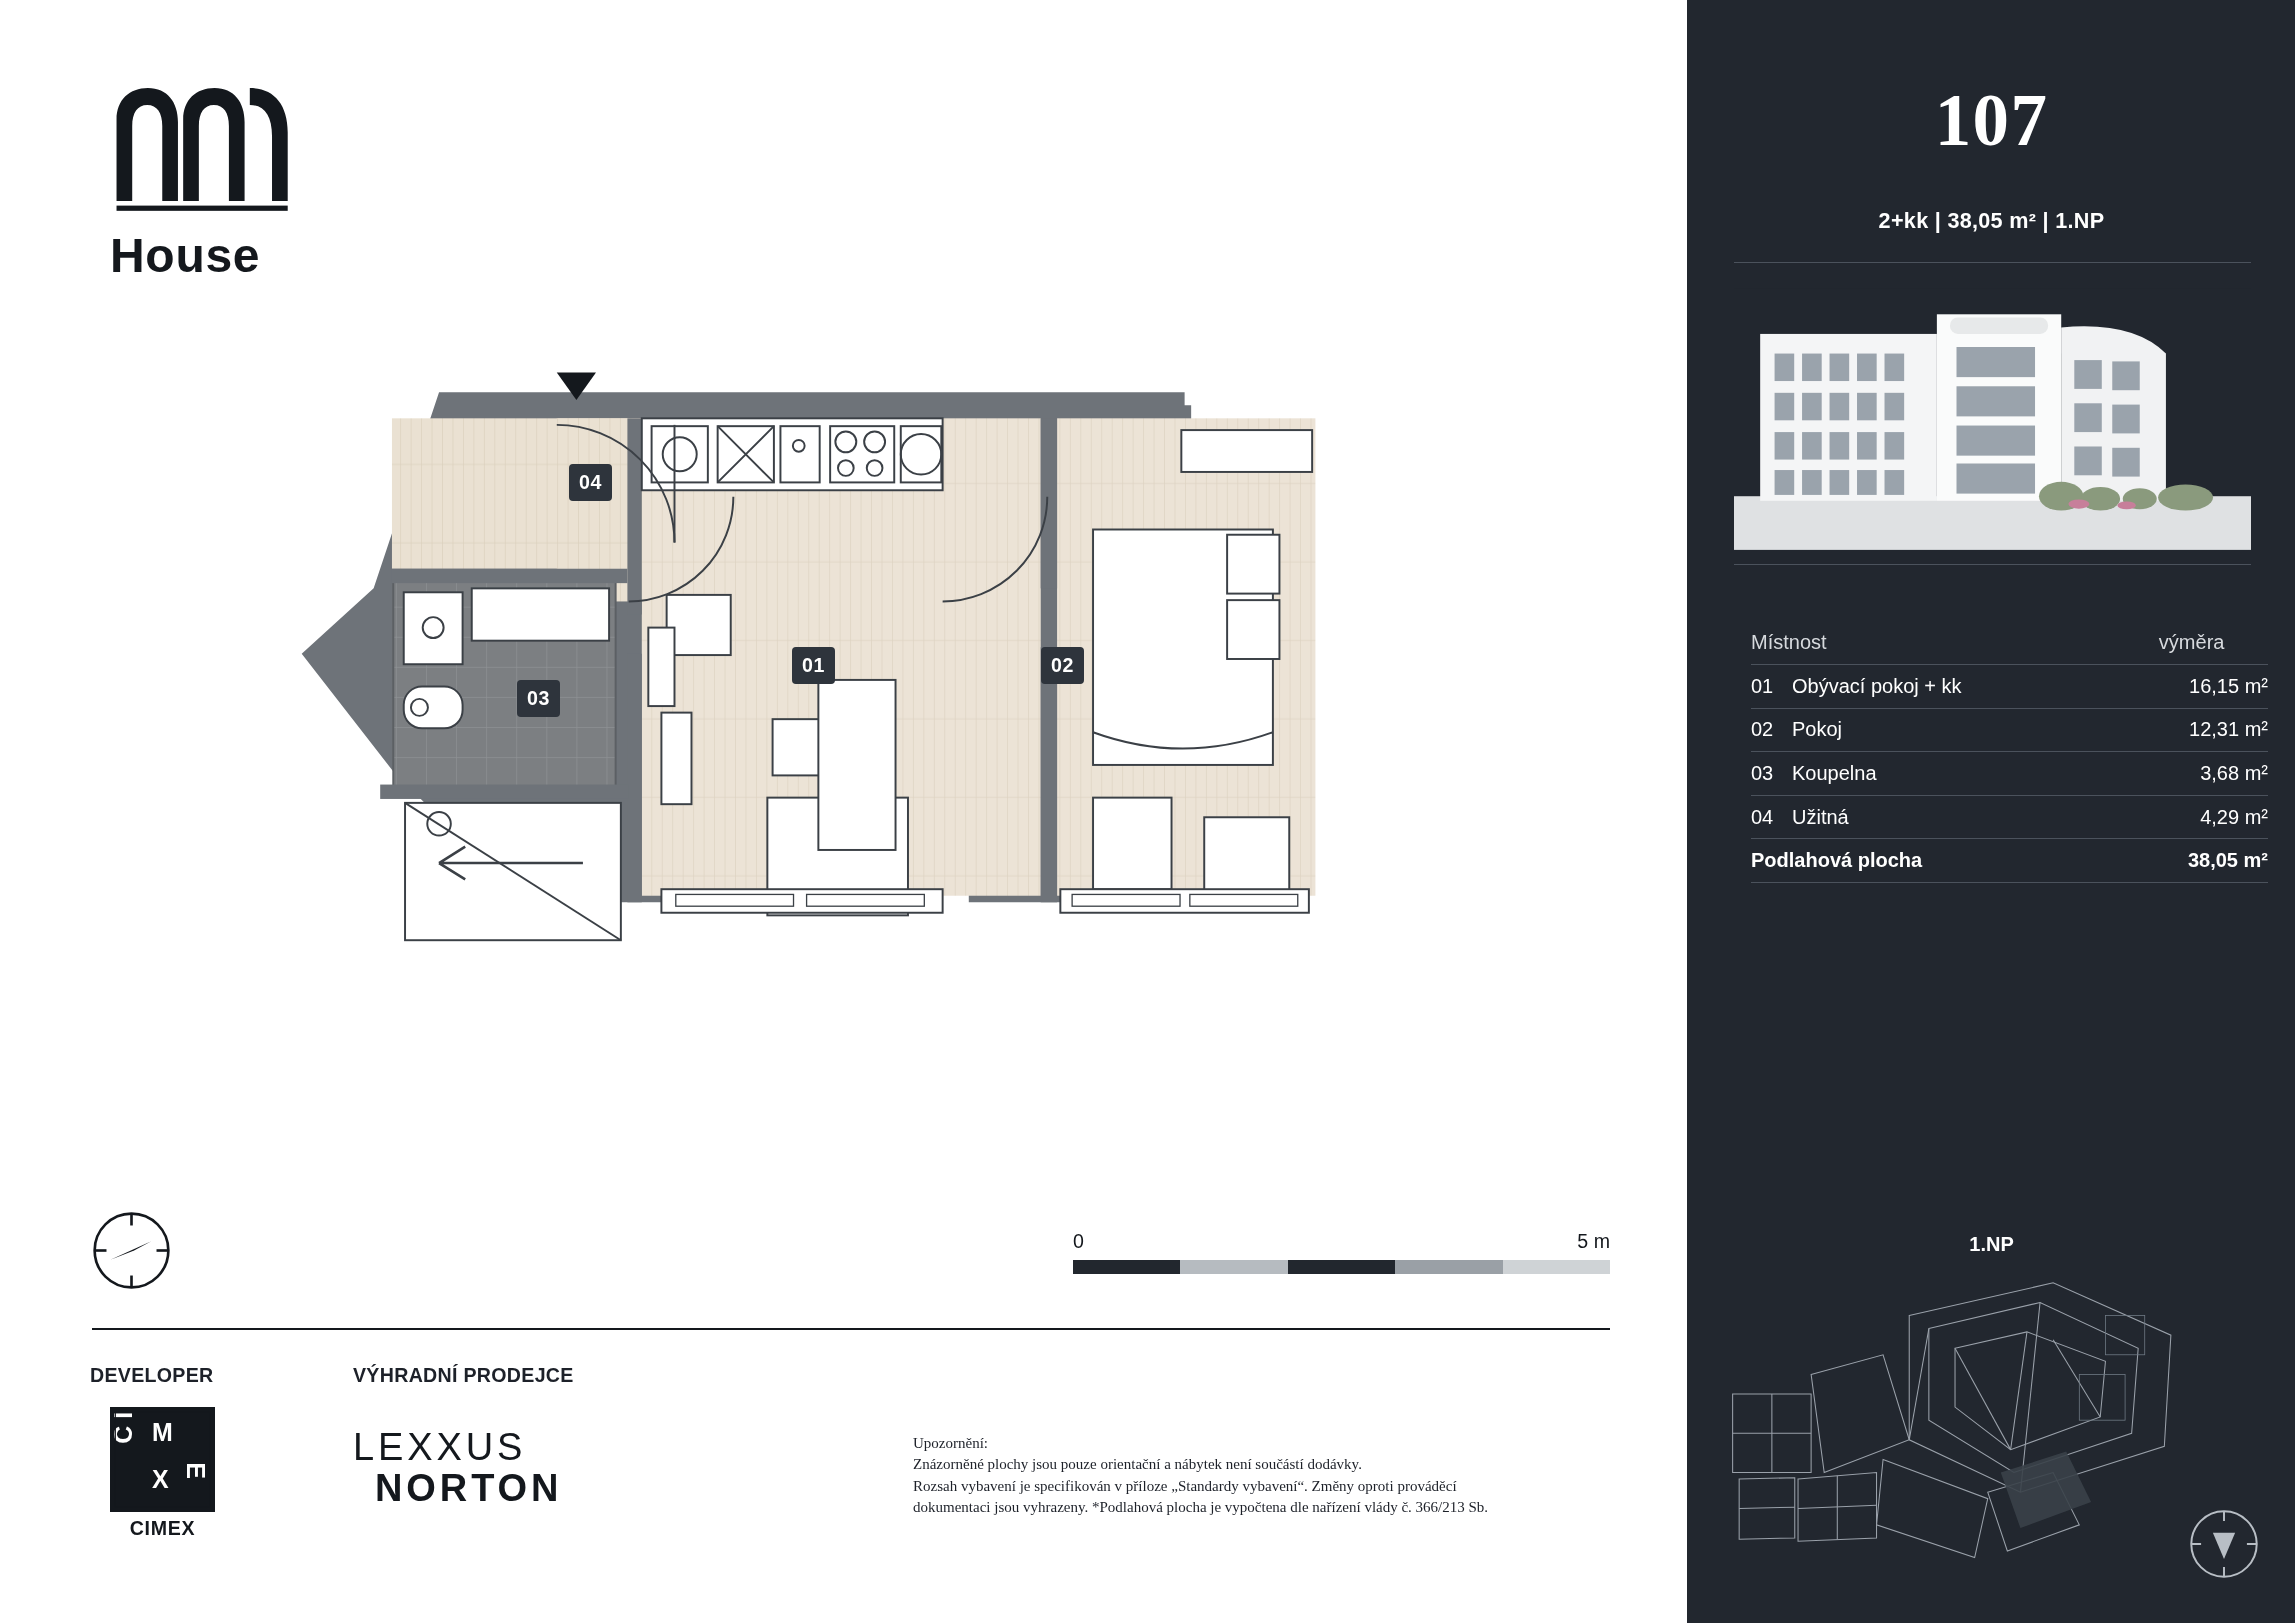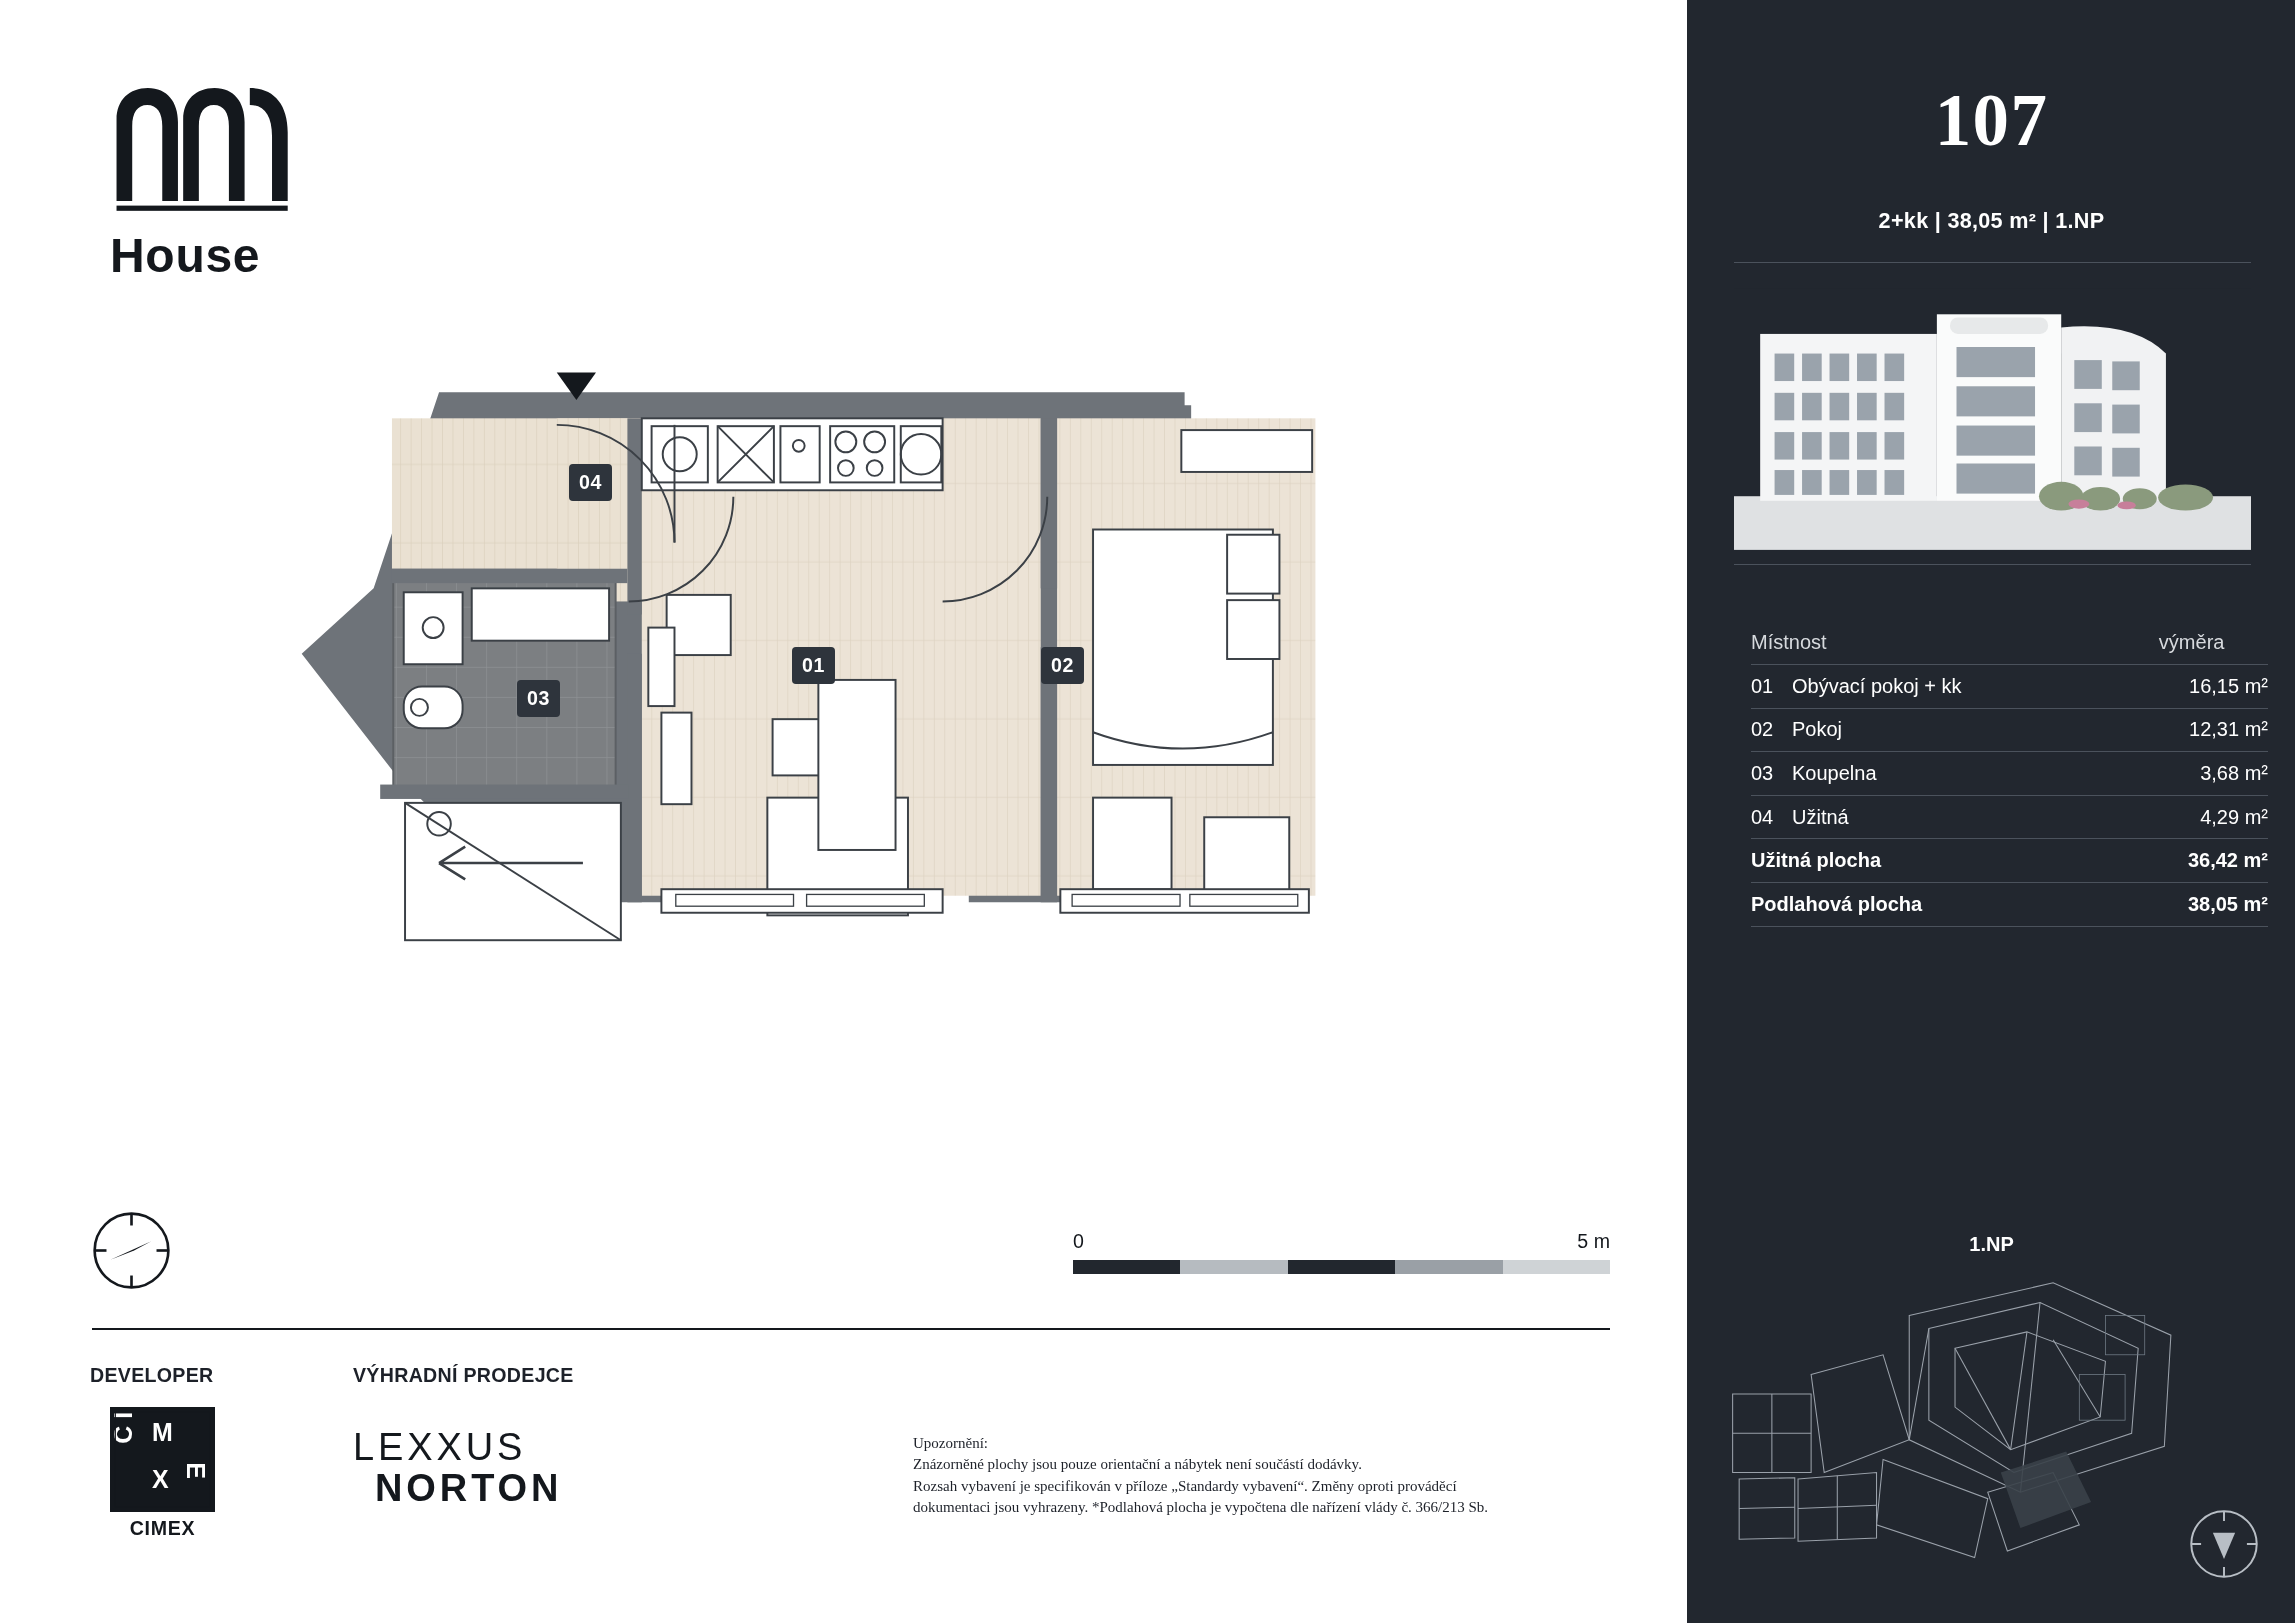--- a/index.html
+++ b/index.html
@@ -495,24 +495,20 @@
       <tr>
         <td class="num">03</td>
         <td>Koupelna</td>
         <td class="area">3,68 m²</td>
       </tr>
       <tr>
         <td class="num">04</td>
         <td>Užitná</td>
         <td class="area">4,29 m²</td>
       </tr>
-      <tr class="total">
-        <td colspan="2">Užitná plocha</td>
-        <td class="area">36,42 m²</td>
-      </tr>
       <tr class="total total-last">
         <td colspan="2">Podlahová plocha</td>
         <td class="area">38,05 m²</td>
       </tr>
     </tbody>
   </table>
 
   <div id="floor-label">1.NP</div>
   <div id="floor-key">
     <svg width="556" height="308" viewBox="0 0 850 470">

